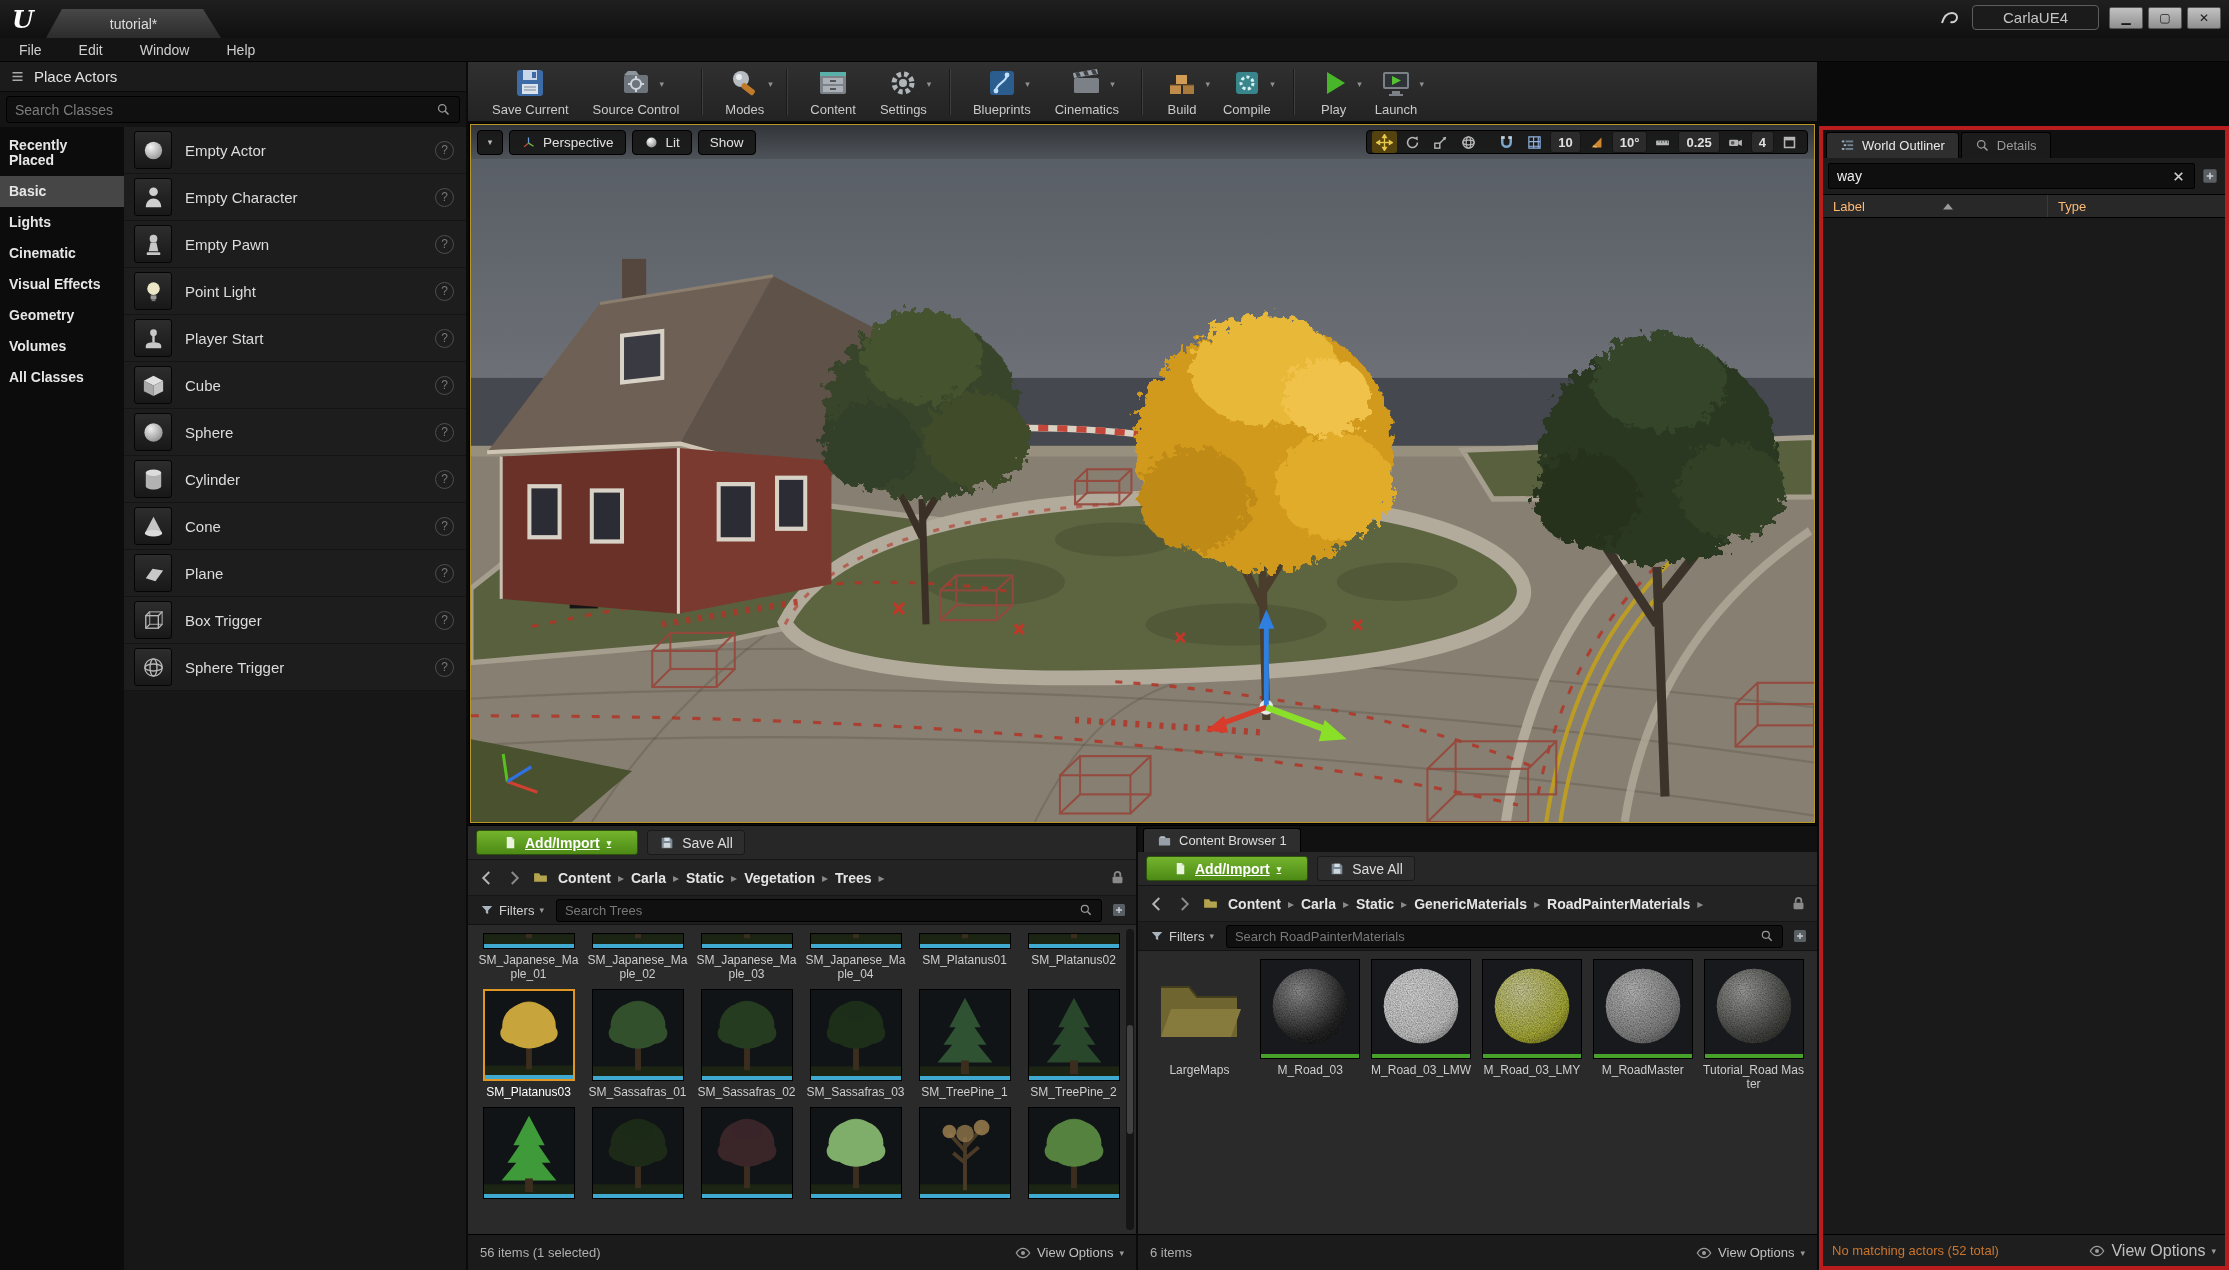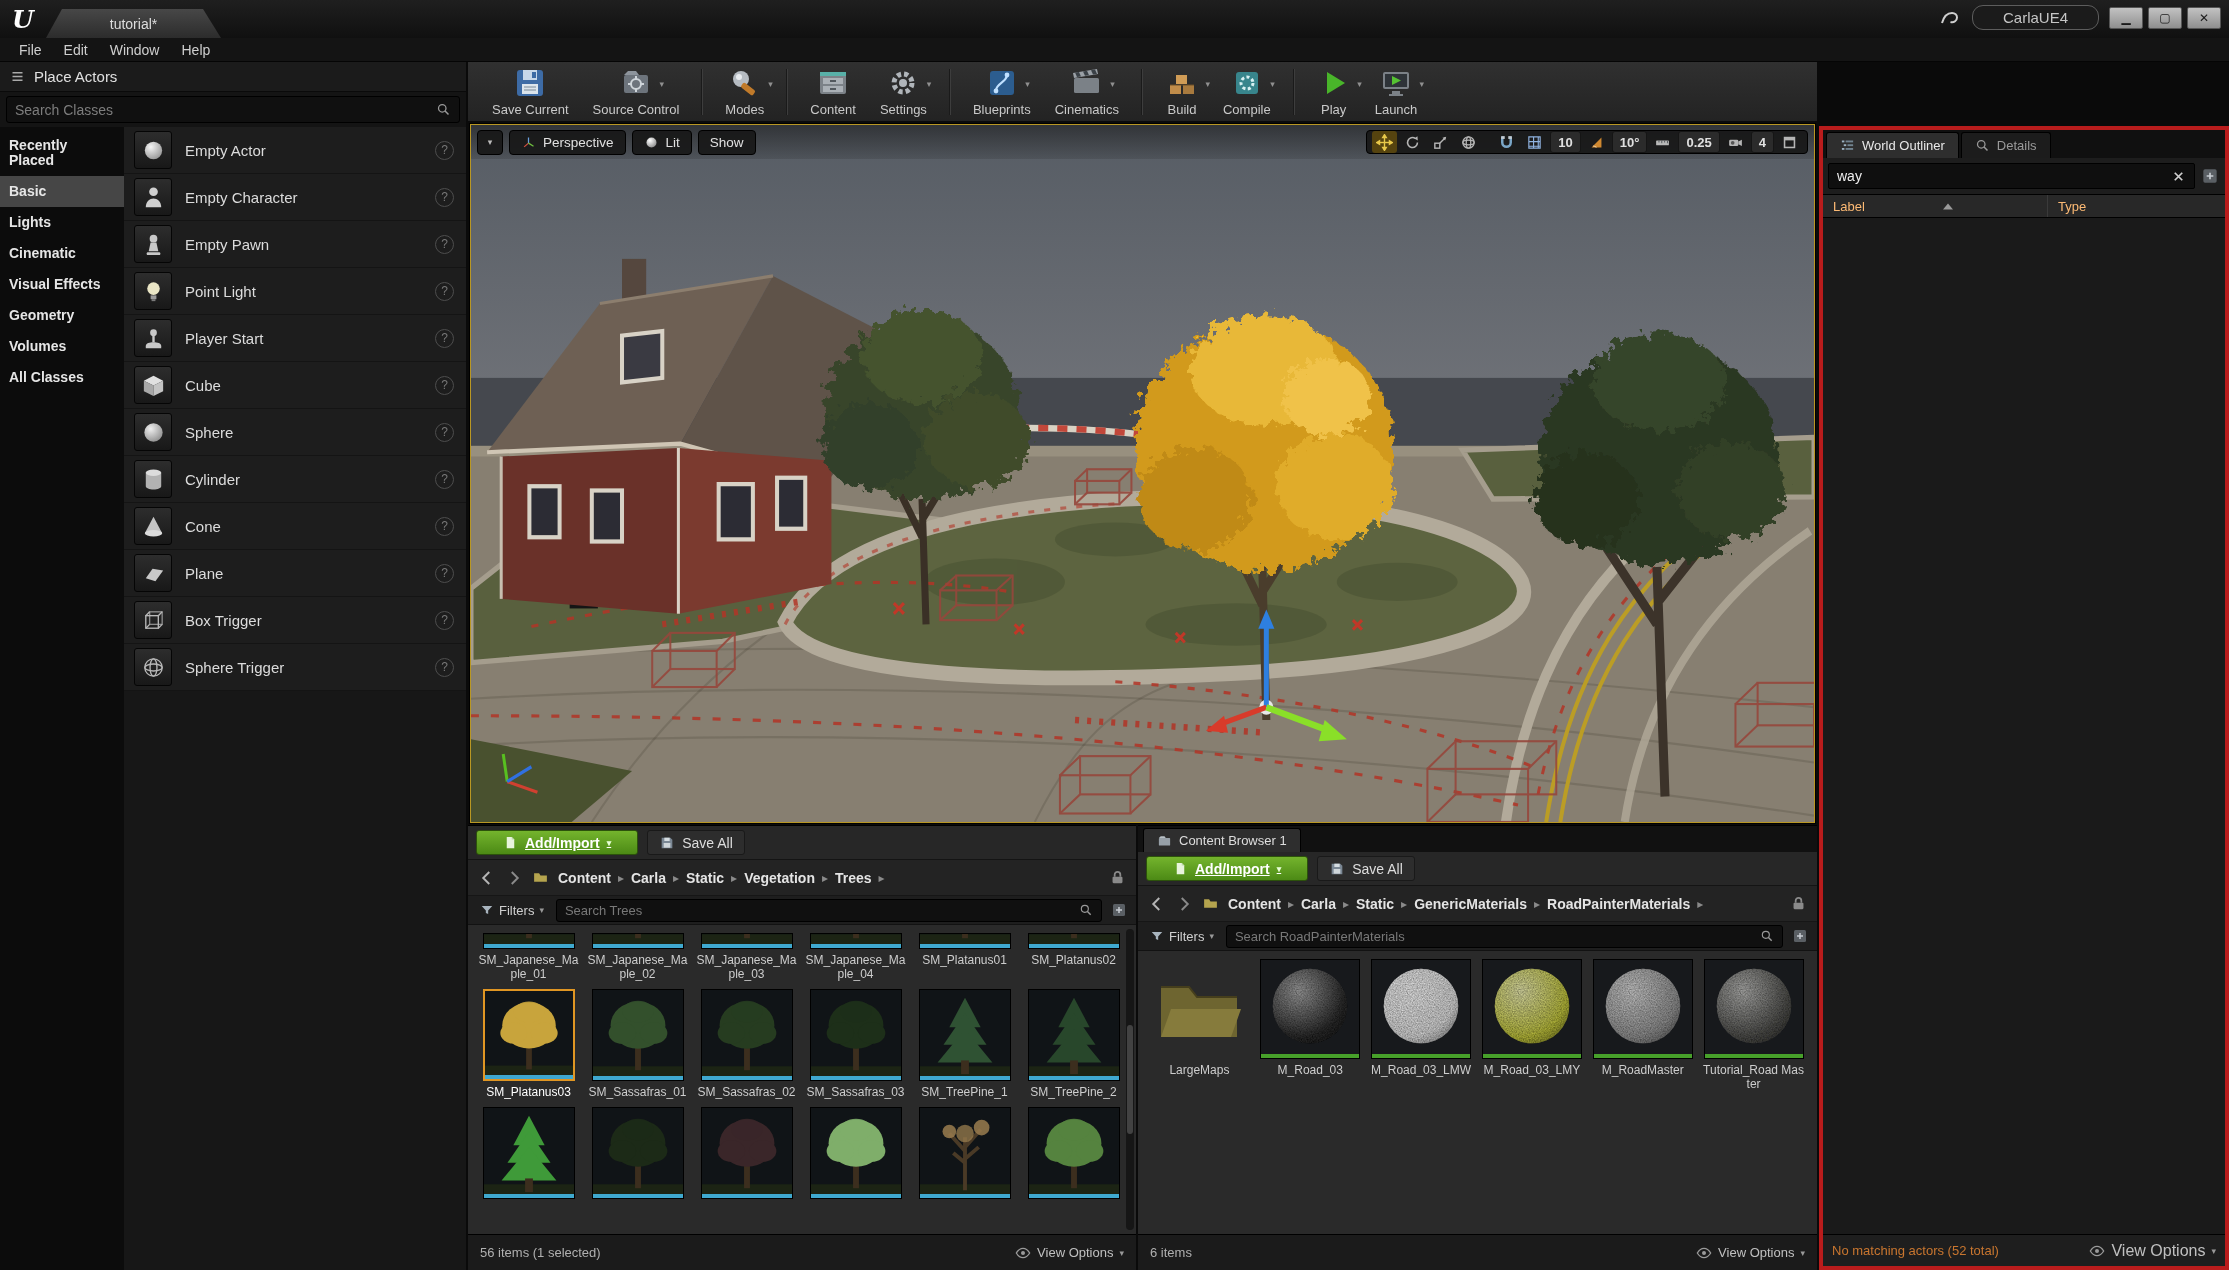--- a/index.html
+++ b/index.html
@@ -8,26 +8,26 @@
 .app{width:2229px;height:1270px;display:flex;flex-direction:column;background:#0a0a0a;}
 .icon{display:inline-flex;align-items:center;justify-content:center;}
 .icon svg{display:block;width:100%;height:100%;}
 
 
 .titlebar{height:38px;background:linear-gradient(#1f1f1f,#101010);display:flex;align-items:flex-end;position:relative;flex:none;}
 .ue-logo{width:46px;height:100%;display:flex;align-items:center;justify-content:center;font-family:"DejaVu Serif",serif;font-size:25px;font-weight:bold;color:#fff;font-style:italic;}
 .doc-tab{height:29px;min-width:175px;background:linear-gradient(#474747,#2c2c2c);clip-path:polygon(16px 0,calc(100% - 18px) 0,100% 100%,0 100%);display:flex;align-items:center;justify-content:center;font-size:14px;color:#ddd;padding:0 26px;}
 .titlebar-right{position:absolute;right:8px;top:5px;display:flex;align-items:center;gap:10px;}
 .sync-icon{width:24px;height:24px;}
-.project-box{border:1px solid #5d5d5d;background:#1b1b1b;color:#c5c5c5;font-size:15px;padding:3px 30px;border-radius:11px;text-align:right;}
+.project-box{border:1px solid #5d5d5d;background:#1b1b1b;color:#c5c5c5;font-size:15px;padding:3px 30px;border-radius:4px;text-align:right;}
 .winbtns{display:flex;gap:5px;}
 .winbtn{width:34px;height:22px;background:linear-gradient(#c2c2c2,#8f8f8f);color:#1a1a1a;display:flex;align-items:center;justify-content:center;font-size:12px;border-radius:2px;border:1px solid #555;}
 
 
-.menubar{height:24px;background:#141414;display:flex;align-items:center;padding-left:8px;font-size:14px;flex:none;border-bottom:1px solid #050505;}
+.menubar{height:24px;background:#141414;display:flex;align-items:center;padding-left:8px;font-size:14px;flex:none;border-bottom:1px solid #050505;gap:15px;}
 .menu-item{padding:2px 11px;color:#cfcfcf;}
 
 
 .workspace{flex:1;display:flex;min-height:0;gap:2px;background:#0a0a0a;}
 
 
 .left-panel{width:466px;background:#141414;display:flex;flex-direction:column;flex:none;}
 .pa-header{height:30px;display:flex;align-items:center;gap:9px;padding:0 10px;font-size:15px;color:#e0e0e0;background:#1b1b1b;border-bottom:1px solid #0a0a0a;}
 .pa-search-wrap{padding:4px 6px;}
 .search-box{display:flex;align-items:center;gap:6px;background:#101010;border:1px solid #000;border-radius:3px;height:27px;padding:0 8px;}

